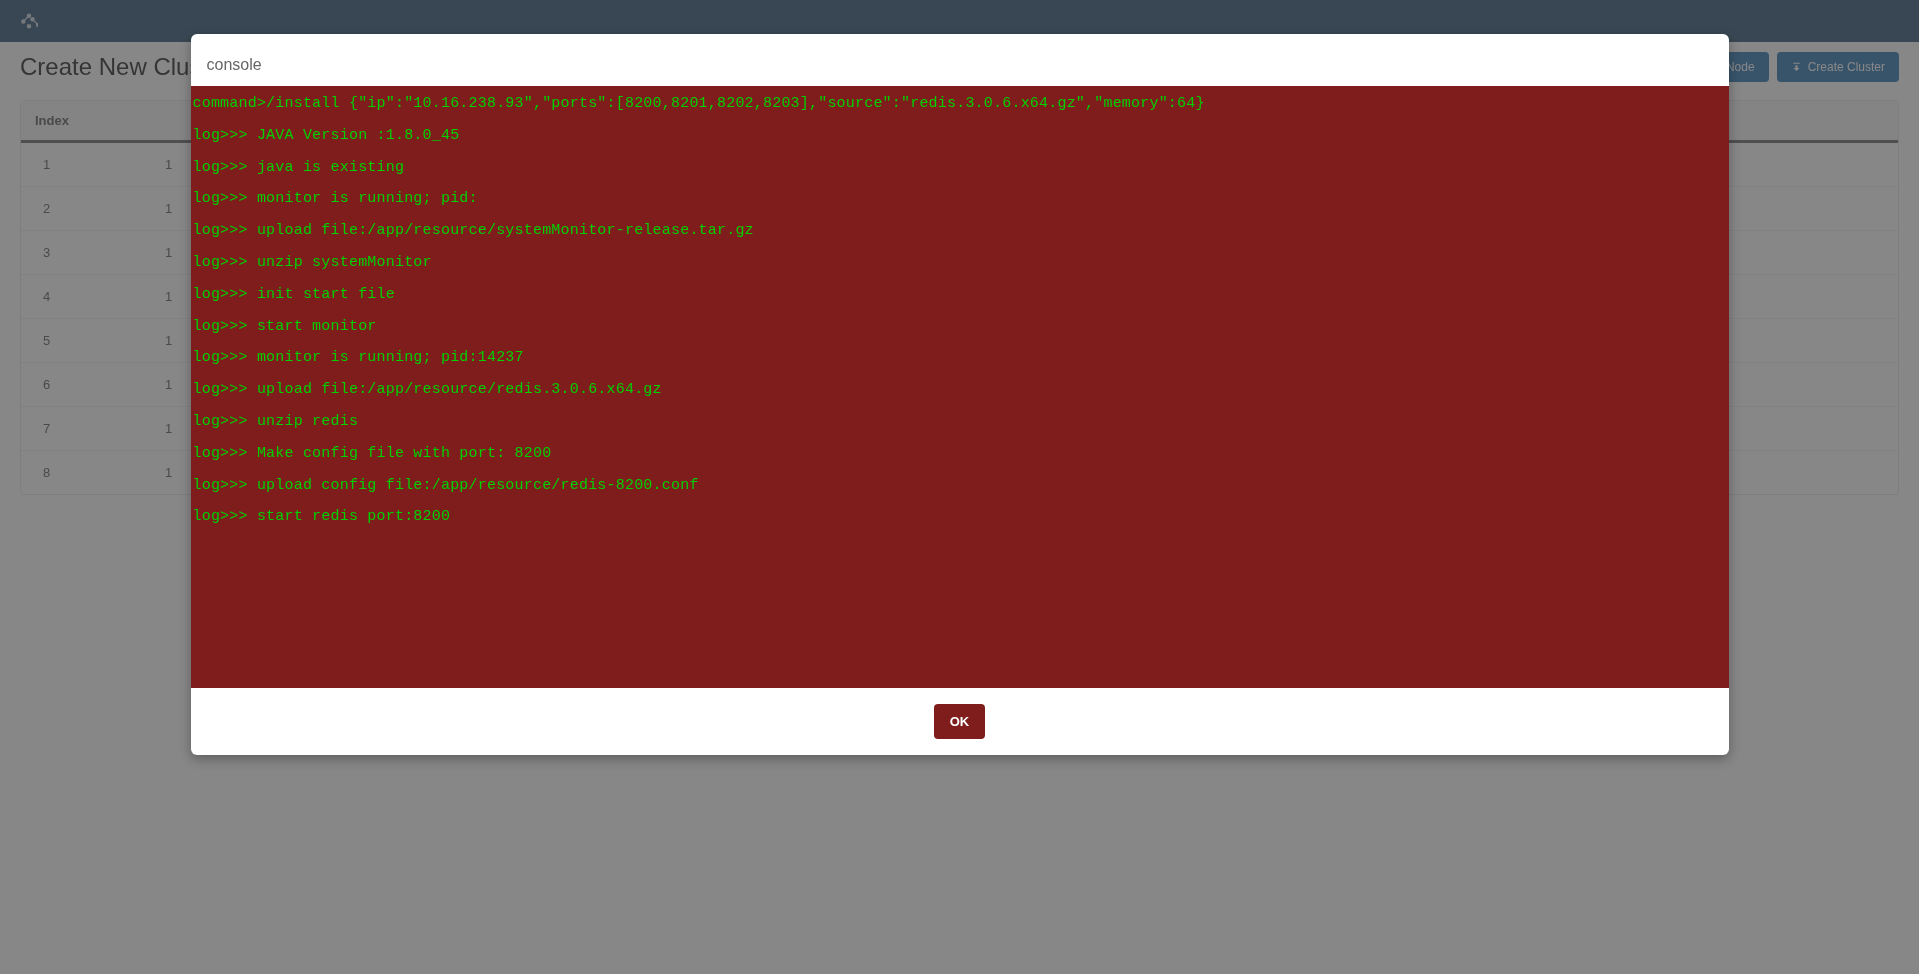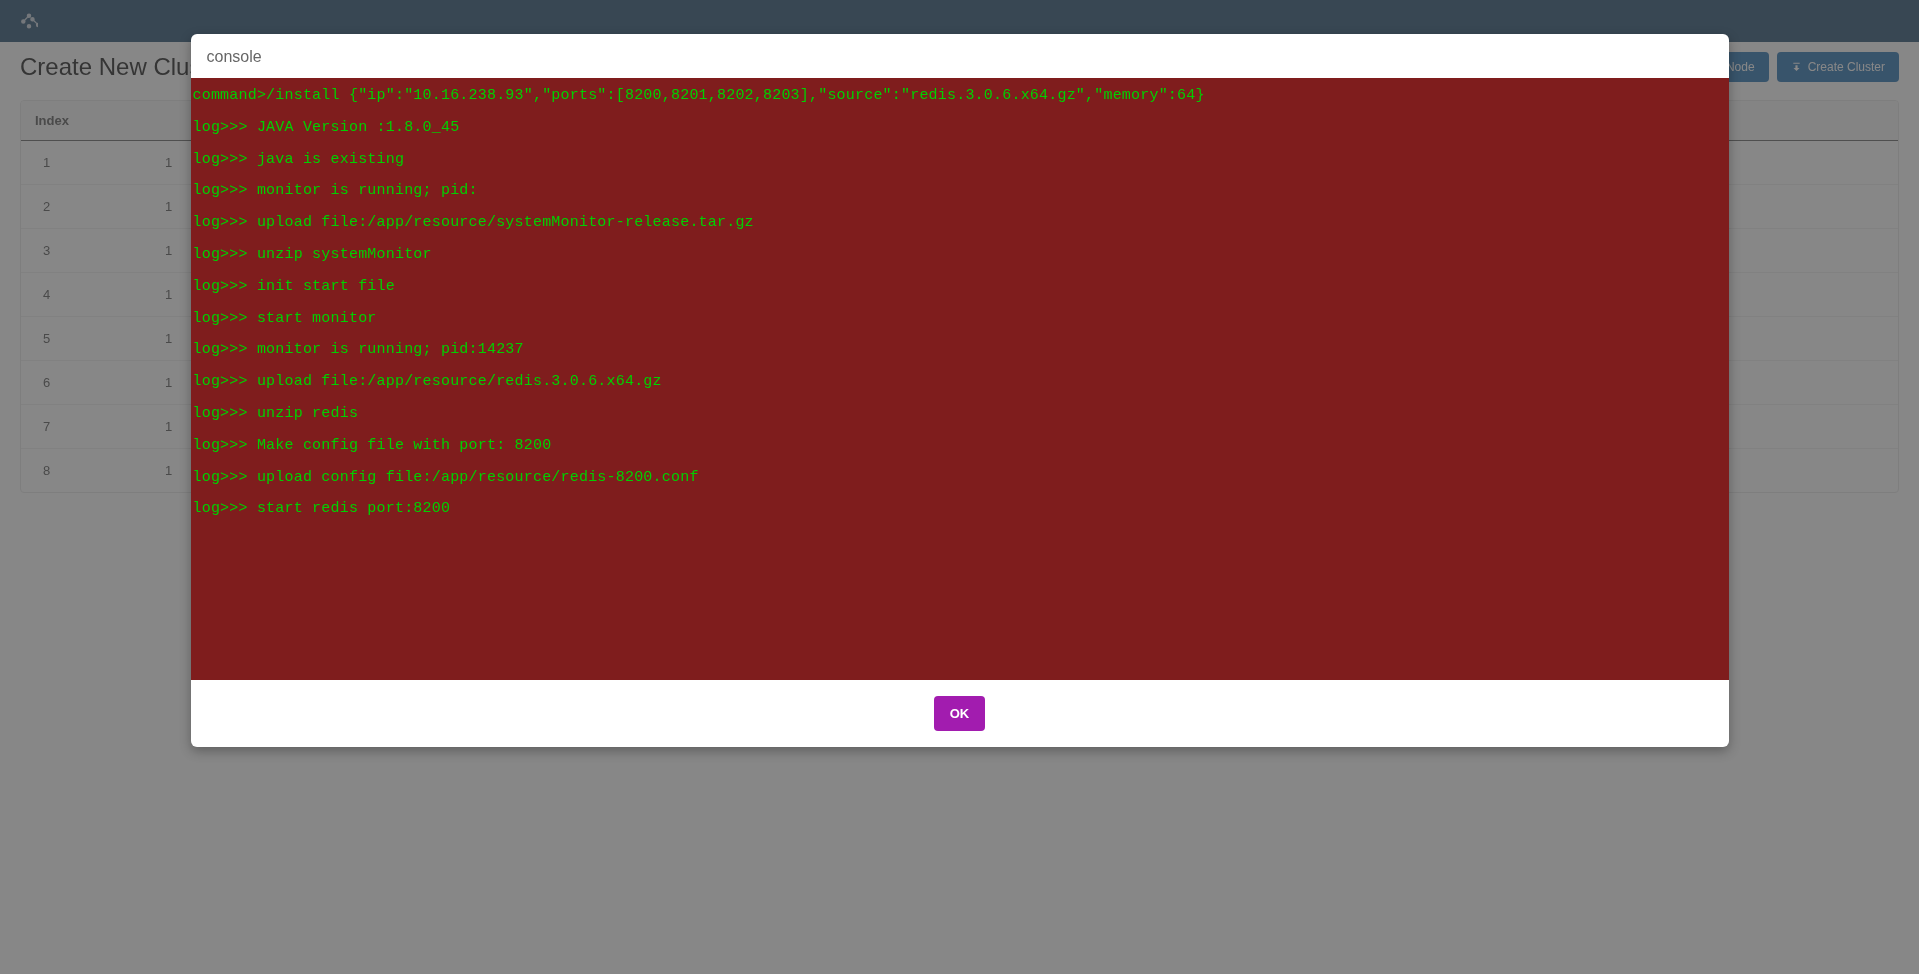--- a/index.html
+++ b/index.html
@@ -84,21 +84,21 @@
   border-collapse: collapse;
   font-size: 13px;
 }
 
 thead th {
   background: #f7f7f7;
   color: #666;
   font-weight: 600;
   text-align: left;
   padding: 12px 14px;
-  border-bottom: 1px solid #737373;
+  border-bottom: 3px solid #737373;
 }
 
 tbody td {
   padding: 14px 14px;
   border-bottom: 1px solid #f0f0f0;
   color: #666;
 }
 
 tbody tr:last-child td {
   border-bottom: none;
@@ -117,21 +117,21 @@
 
 .modal {
   width: 1538px;
   background: #ffffff;
   border-radius: 6px;
   box-shadow: 0 4px 12px rgba(0,0,0,0.3);
   overflow: hidden;
 }
 
 .modal-header {
-  padding: 14px 16px 12px;
+  padding: 22px 16px 12px;
 }
 
 .modal-title {
   font-size: 16px;
   color: #666;
   font-weight: 400;
 }
 
 .console {
   background: #7f1d1d;
@@ -149,21 +149,21 @@
   display: block;
 }
 
 .modal-footer {
   padding: 16px;
   display: flex;
   justify-content: center;
 }
 
 .btn-ok {
-  background: #a21caf;
+  background: #7f1d1d;
   color: #fff;
   border: none;
   border-radius: 4px;
   padding: 10px 16px;
   font-size: 13px;
   font-weight: 600;
   cursor: pointer;
 }
 </style>
 </head>

